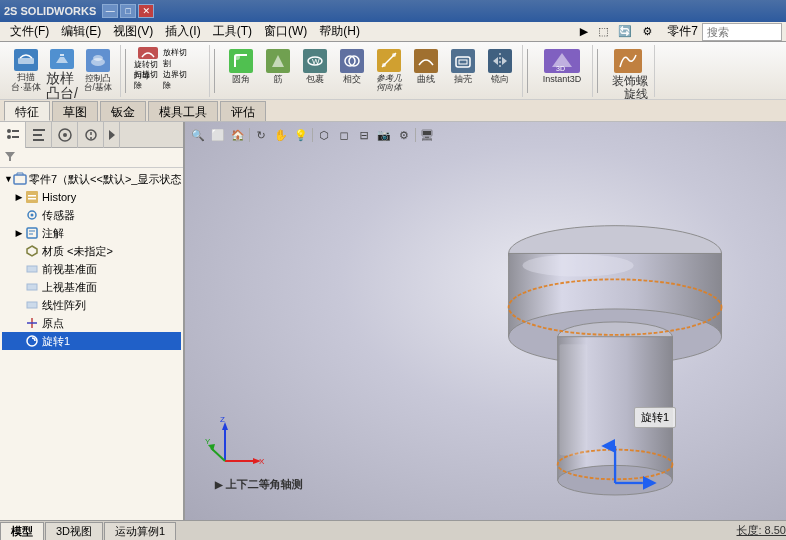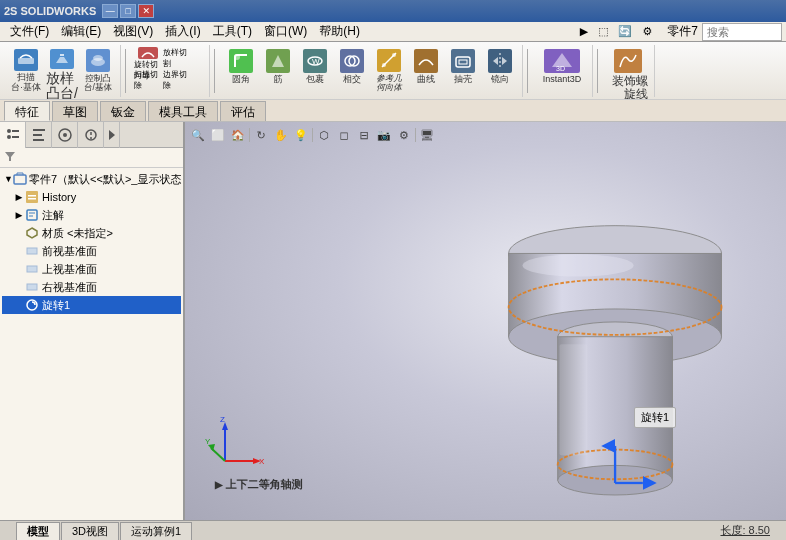--- a/index.html
+++ b/index.html
@@ -107,21 +107,21 @@
     
     #view-label {
       position: absolute; bottom: 28px; left: 30px;
       font-size: 11px; color: #333; font-weight: bold;
     }
 
     
     #status-bar {
       display: flex; align-items: center; height: 20px;
       background: #d4d0c8; border-top: 1px solid #999;
-      padding: 0 16px; font-size: 11px;
+      padding: 0 0; font-size: 11px;
     }
     #status-bar .status-tabs { display: flex; gap: 0; }
     .status-tab {
       padding: 1px 10px; border: 1px solid #999; border-bottom: none;
       background: #e0dcd4; font-size: 11px; cursor: pointer; margin-right: 1px;
     }
     .status-tab.active { background: #f0ece4; font-weight: bold; }
     #status-bar .status-right { margin-left: auto; color: #333; }
 
     
@@ -430,20 +430,31 @@
         <span class="tree-icon">
           <svg width="14" height="14" viewBox="0 0 14 14">
               <rect x="1" y="1" width="12" height="12" rx="1" fill="#d4a844" opacity="0.8"></rect>
               <rect x="3" y="5" width="8" height="1.5" fill="#fff"></rect>
               <rect x="3" y="8" width="8" height="1.5" fill="#fff"></rect>
             </svg>
         </span>
         <span>History</span>
       </div>
 
+      <div class="tree-item">
+        <span style="display:inline-block;width:10px;"></span>
+        <span class="tree-arrow" style="visibility:hidden;">▶</span>
+        <span class="tree-icon">
+          <svg width="14" height="14" viewBox="0 0 14 14">
+              <circle cx="7" cy="7" r="4" fill="none" stroke="#4080c0" stroke-width="1.5"></circle>
+              <circle cx="7" cy="7" r="1.5" fill="#4080c0"></circle>
+            </svg>
+        </span>
+        <span>传感器</span>
+      </div>
 
       <div class="tree-item">
         <span style="display:inline-block;width:10px;"></span>
         <span class="tree-arrow">▶</span>
         <span class="tree-icon">
           <svg width="14" height="14" viewBox="0 0 14 14">
               <rect x="2" y="2" width="10" height="10" rx="1" fill="none" stroke="#4080c0" stroke-width="1.5"></rect>
               <line x1="4" y1="5" x2="10" y2="5" stroke="#4080c0" stroke-width="1"></line>
               <line x1="4" y1="8" x2="8" y2="8" stroke="#4080c0" stroke-width="1"></line>
             </svg>
@@ -485,23 +496,34 @@
       </div>
 
       <div class="tree-item">
         <span style="display:inline-block;width:10px;"></span>
         <span class="tree-arrow" style="visibility:hidden;">▶</span>
         <span class="tree-icon">
           <svg width="14" height="14" viewBox="0 0 14 14">
               <rect x="2" y="4" width="10" height="6" fill="#a0c0e8" opacity="0.5" stroke="#5080c0" stroke-width="1"></rect>
             </svg>
         </span>
-        <span>右视基准面</span>
-      </div>
-
+        <span>线性阵列</span>
+      </div>
+
+      <div class="tree-item">
+        <span style="display:inline-block;width:10px;"></span>
+        <span class="tree-arrow" style="visibility:hidden;">▶</span>
+        <span class="tree-icon">
+          <svg width="14" height="14" viewBox="0 0 14 14">
+              <line x1="7" y1="2" x2="7" y2="12" stroke="#c04040" stroke-width="1.5"></line>
+              <line x1="2" y1="7" x2="12" y2="7" stroke="#4040c0" stroke-width="1.5"></line>
+            </svg>
+        </span>
+        <span>原点</span>
+      </div>
 
       <div class="tree-item selected">
         <span style="display:inline-block;width:10px;"></span>
         <span class="tree-arrow" style="visibility:hidden;">▶</span>
         <span class="tree-icon">
           <svg width="14" height="14" viewBox="0 0 14 14">
               <circle cx="7" cy="7" r="5" fill="none" stroke="#fff" stroke-width="1.5"></circle>
               <path d="M7 4 A3 3 0 0 1 10 7" stroke="#fff" stroke-width="1.5" fill="none"></path>
             </svg>
         </span>

